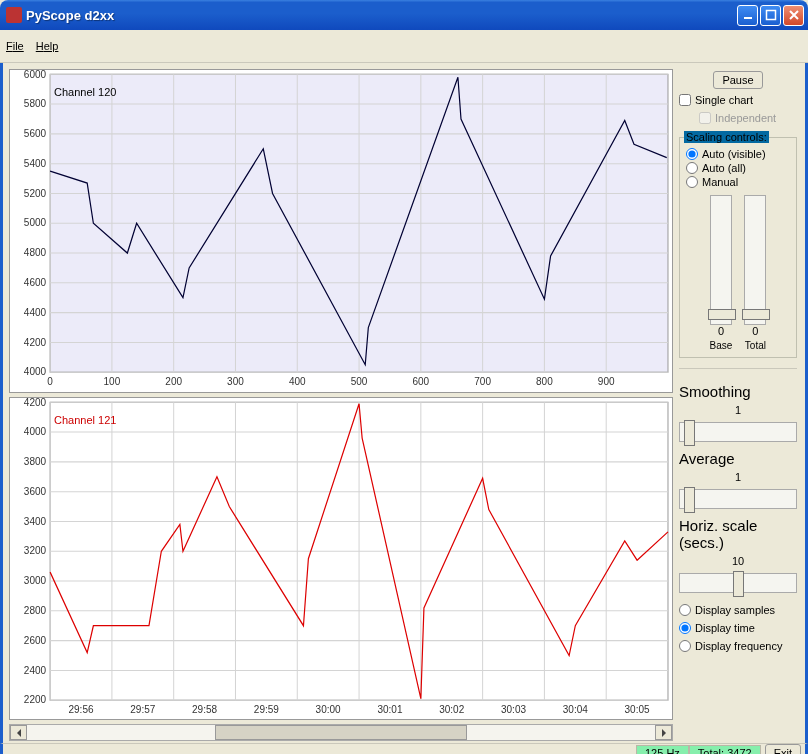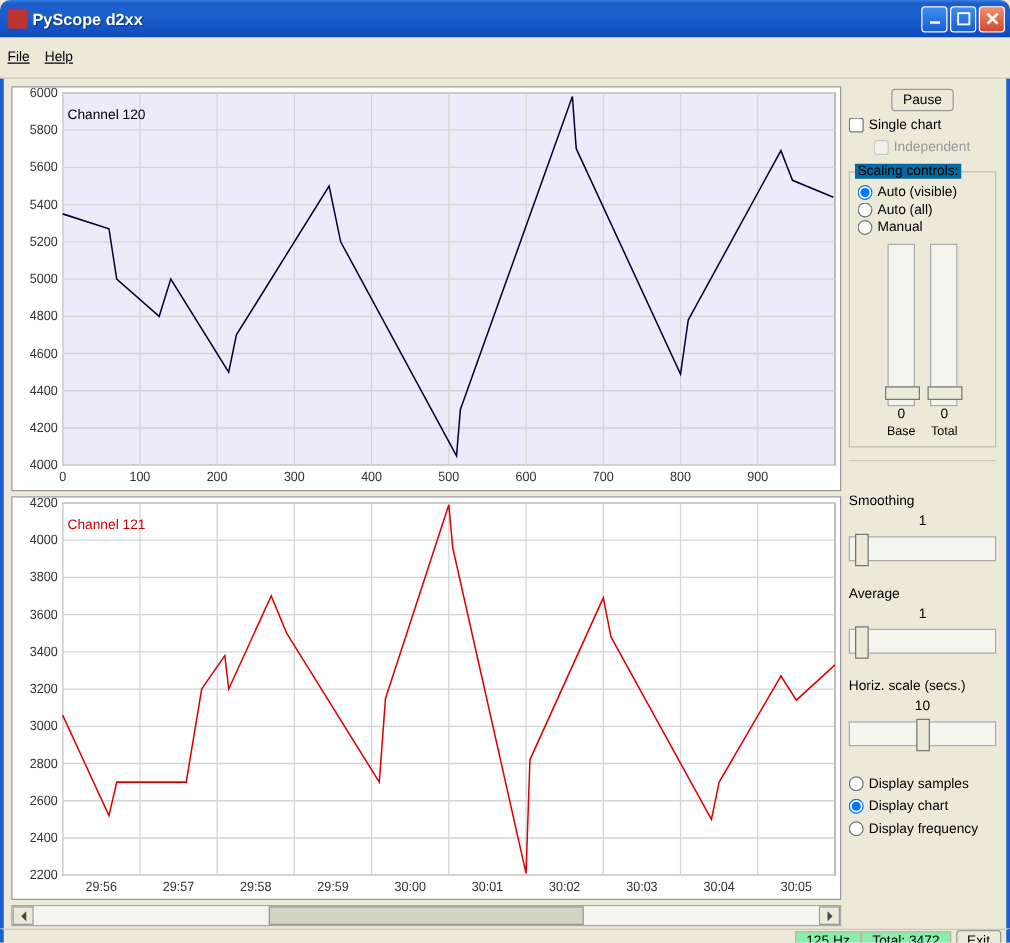--- a/index.html
+++ b/index.html
@@ -120,21 +120,21 @@
   padding: 4px 6px 6px 6px;
   margin-top: 2px;
 }
 .fieldset-legend { font-size: 11px; background:#0369a1; padding:0 2px; margin-left:-2px;}
 .sliders-row { display:flex; gap:12px; justify-content:center; margin-top:6px;}
 .vslider { width:22px; height:130px; background:#f5f5f0; border:1px solid #aaa; position:relative;}
 .vslider-thumb { position:absolute; bottom:4px; left:-3px; width:28px; height:11px; background:#ece9d8; border:1px solid #777;}
 .slabel { font-size:10px; text-align:center; margin-top:3px;}
 .slabel-top { font-size:11px; text-align:center;}
 .hr { border: none; border-top: 1px solid #cac8bb; margin: 6px 0; }
-.ctl-label { font-size: 11px; margin-top: 16px; }
+.ctl-label { font-size: 15px; margin-top: 4px; }
 .ctl-val { font-size: 11px; text-align: center; }
 .hslider { height: 20px; background:#f5f5f0; border:1px solid #aaa; position:relative; margin-top:2px;}
 .hslider-thumb { position:absolute; left:4px; top:-3px; width:11px; height:26px; background:#ece9d8; border:1px solid #777;}
 .hslider.center .hslider-thumb { left:50%; margin-left:-5px;}
 
 .statusbar {
   height: 22px;
   background: #ece9d8;
   border-top: 1px solid #cac8bb;
   border-left: 3px solid #1b5ecc;
@@ -361,27 +361,27 @@
     <div class="hslider">
         <div class="hslider-thumb"></div>
       </div>
 
     <div class="ctl-label">Horiz. scale (secs.)</div>
     <div class="ctl-val">10</div>
     <div class="hslider center">
         <div class="hslider-thumb"></div>
       </div>
 
-    <label class="radio-row" style="margin-top:19px">
+    <label class="radio-row" style="margin-top:6px">
       <input type="radio" name="disp" style="">
       <span>Display samples</span>
     </label>
     <label class="radio-row">
       <input type="radio" name="disp" checked="" style="">
-      <span>Display chart</span>
+      <span>Display time</span>
     </label>
     <label class="radio-row">
       <input type="radio" name="disp" style="">
       <span>Display frequency</span>
     </label>
   </div>
 </div>
 
 <div class="statusbar">
   <div class="status-cell">125 Hz</div>

